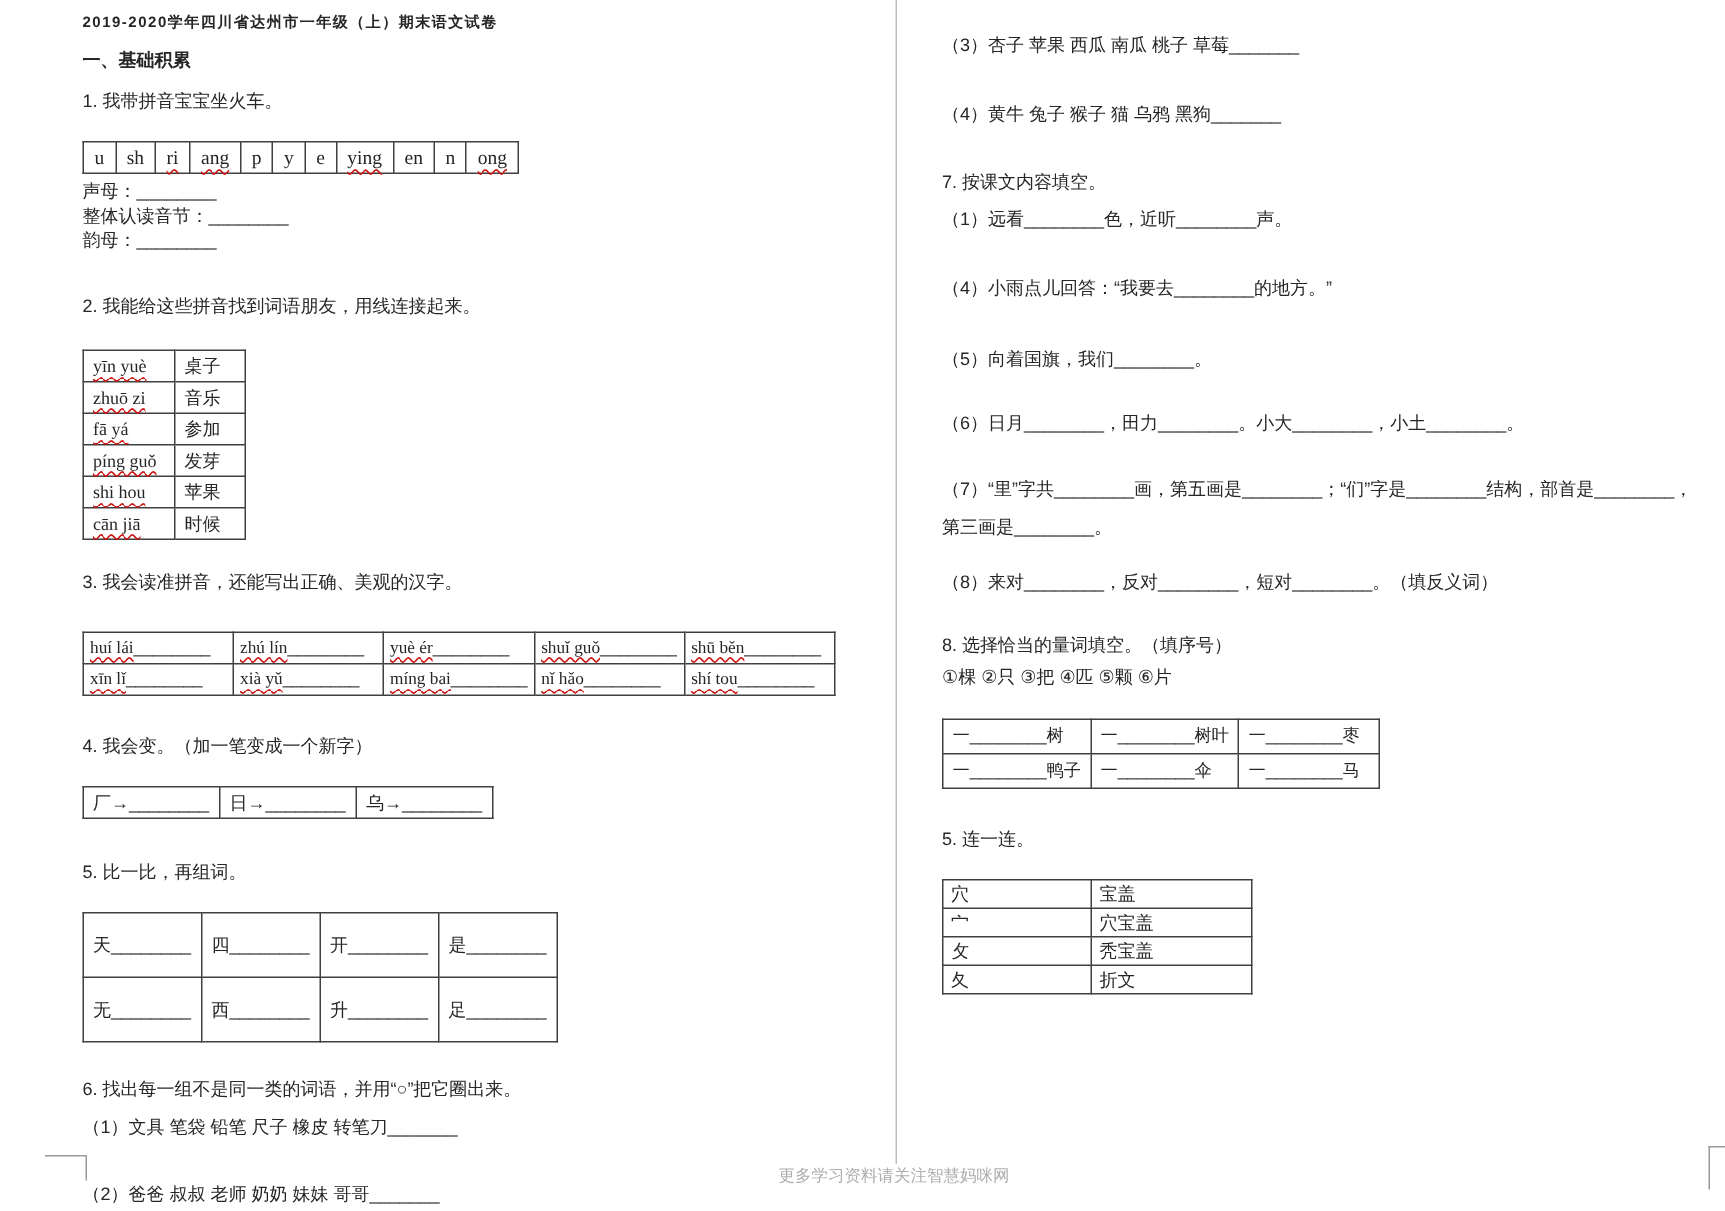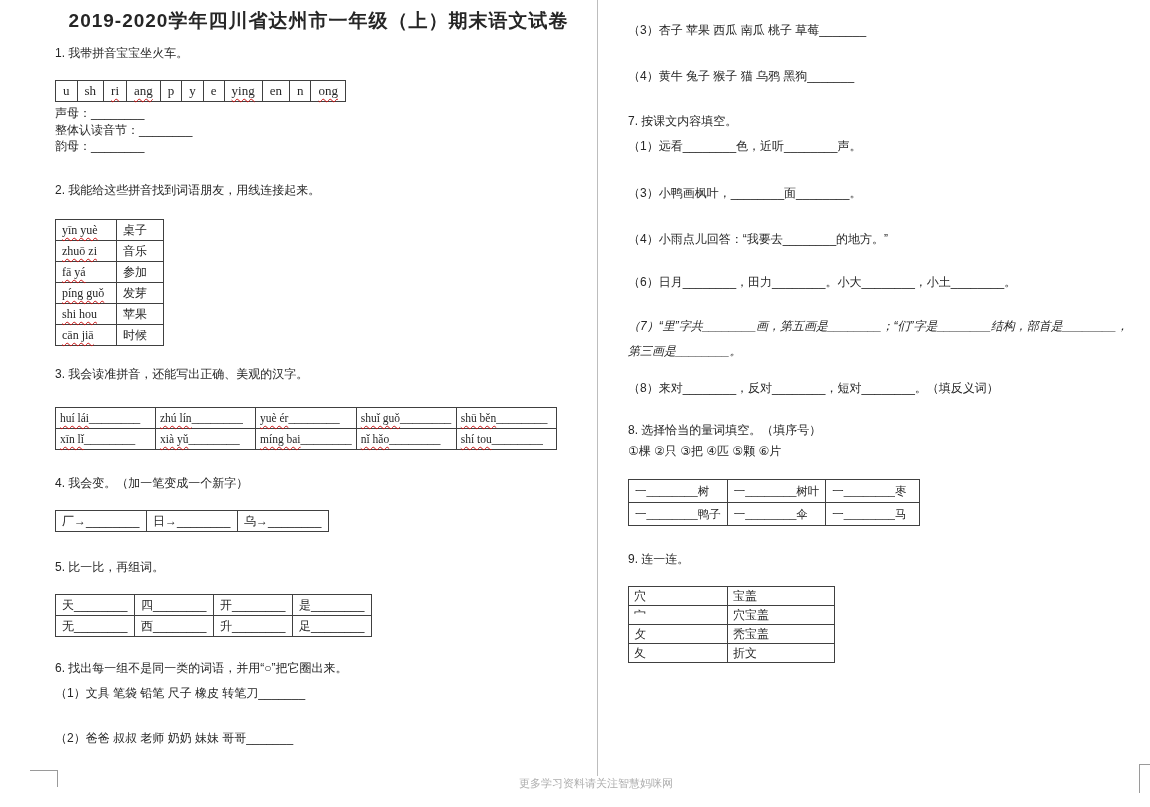--- a/index.html
+++ b/index.html
@@ -3,51 +3,52 @@
 <meta charset="utf-8">
 <style>
   html,body{margin:0;padding:0;}
   body{
     width:1150px;height:807px;background:#ffffff;position:relative;overflow:hidden;
     font-family:"Liberation Sans","DejaVu Sans",sans-serif;color:#262626;font-size:12px;
   }
   .col-left{position:absolute;left:55px;top:0;width:527px;}
   .col-right{position:absolute;left:628px;top:0;width:505px;}
   .divider{position:absolute;left:597px;top:0;width:1px;height:776px;background:#bdbdbd;}
-  .title{font-size:19px;font-weight:bold;text-align:center;margin-top:8px;letter-spacing:1px;}
+  .title{font-size:10px;font-weight:bold;text-align:left;margin-top:8px;letter-spacing:1px;}
   .sec{font-weight:bold;margin-top:10px;line-height:16px;}
   .qlabel{line-height:16px;}
   .fline{line-height:16.5px;}
   .item{line-height:16px;}
   table{border-collapse:collapse;}
   td{border:1px solid #404040;padding:1px 5px;line-height:16px;font-size:12px;vertical-align:middle;}
   .train td{text-align:center;padding:2px 7px;font-size:13px;}
   .py{font-family:"Liberation Serif","DejaVu Serif",serif;}
   .sq{text-decoration-line:underline;text-decoration-style:wavy;text-decoration-color:#cc1111;text-decoration-thickness:1px;text-underline-offset:3px;}
   .match td{padding:2px 6px;}
   .match .c1{width:48px;}
   .match .c2{width:34px;}
   .write td{width:91px;padding:2px 4px;font-size:11.5px;white-space:nowrap;}
   .stroke td{width:78px;padding:2px 6px;}
-  .cmp td{width:66px;padding:2px 6px;}
+  .cmp td{width:66px;padding:13px 6px;}
   .mw td{width:81px;padding:3px 6px;white-space:nowrap;font-size:11.5px;}
   .rad .r1{width:88px;}
   .rad .r2{width:96px;}
-  .tall{line-height:25px;font-style:italic;}
+  .tall{line-height:25px;}
   .watermark{position:absolute;top:776px;left:0;width:1150px;text-align:center;color:#aeaeae;font-size:11px;padding-left:42px;box-sizing:border-box;}
   .corner-bl{position:absolute;left:30px;top:770px;width:27px;height:16px;border-top:1px solid #9a9a9a;border-right:1px solid #9a9a9a;}
   .corner-br{position:absolute;left:1139px;top:764px;width:10px;height:28px;border-top:1px solid #9a9a9a;border-left:1px solid #9a9a9a;}
 </style>
 </head>
 <body>
 
 <div>
 
   <div class="col-left">
     <div class="title">2019-2020学年四川省达州市一年级（上）期末语文试卷</div>
+    <div class="sec">一、基础积累</div>
 
     <div class="qlabel" style="margin-top:11px">1. 我带拼音宝宝坐火车。</div>
     <table class="train" style="margin-top:19px">
       <tbody>
           <tr>
         <td class="py">u</td>
         <td class="py">sh</td>
         <td class="py sq">ri</td>
         <td class="py sq">ang</td>
         <td class="py">p</td>
@@ -149,22 +150,22 @@
   </div>
 
   <div class="divider"></div>
 
   <div class="col-right">
     <div class="item" style="margin-top:22px">（3）杏子 苹果 西瓜 南瓜 桃子 草莓_______</div>
     <div class="item" style="margin-top:30px">（4）黄牛 兔子 猴子 猫 乌鸦 黑狗_______</div>
 
     <div class="qlabel" style="margin-top:29px">7. 按课文内容填空。</div>
     <div class="item" style="margin-top:9px">（1）远看________色，近听________声。</div>
-    <div class="item" style="margin-top:31px">（3）小鸭画枫叶，________面________。</div>
     <div class="item" style="margin-top:30px">（4）小雨点儿回答：“我要去________的地方。”</div>
+    <div class="item" style="margin-top:31px">（5）向着国旗，我们________。</div>
     <div class="item" style="margin-top:27px">（6）日月________，田力________。小大________，小土________。</div>
     <div class="item tall" style="margin-top:24px">（7）“里”字共________画，第五画是________；“们”字是________结构，部首是________，第三画是________。</div>
     <div class="item" style="margin-top:16px">（8）来对________，反对________，短对________。（填反义词）</div>
 
     <div class="qlabel" style="margin-top:26px">8. 选择恰当的量词填空。（填序号）</div>
     <div class="item" style="margin-top:4px;line-height:18px">①棵 ②只 ③把 ④匹 ⑤颗 ⑥片</div>
     <table class="mw" style="margin-top:19px">
       <tbody>
           <tr>
         <td>一________树</td>
@@ -172,21 +173,21 @@
         <td>一________枣</td>
       </tr>
       <tr>
         <td>一________鸭子</td>
         <td>一________伞</td>
         <td>一________马</td>
       </tr>
     </tbody>
       </table>
 
-    <div class="qlabel" style="margin-top:25px">9. 连一连。</div>
+    <div class="qlabel" style="margin-top:25px">5. 连一连。</div>
     <table class="rad" style="margin-top:19px">
       <tbody>
           <tr>
         <td class="r1">穴</td>
         <td class="r2">宝盖</td>
       </tr>
       <tr>
         <td class="r1">宀</td>
         <td class="r2">穴宝盖</td>
       </tr>

